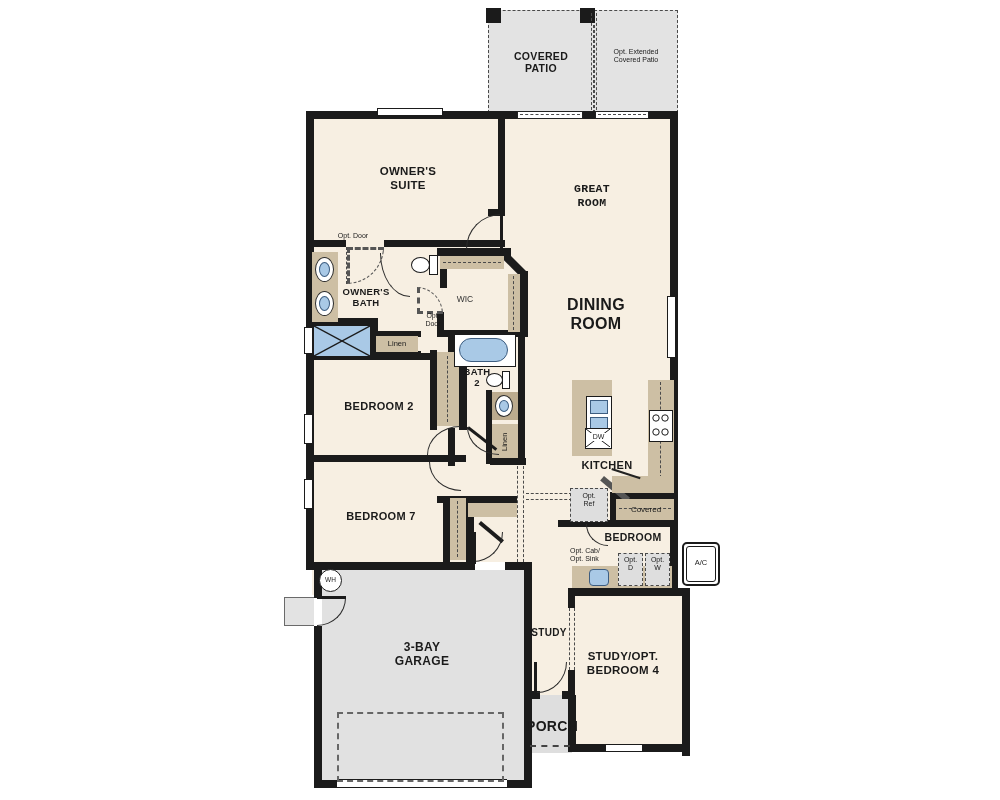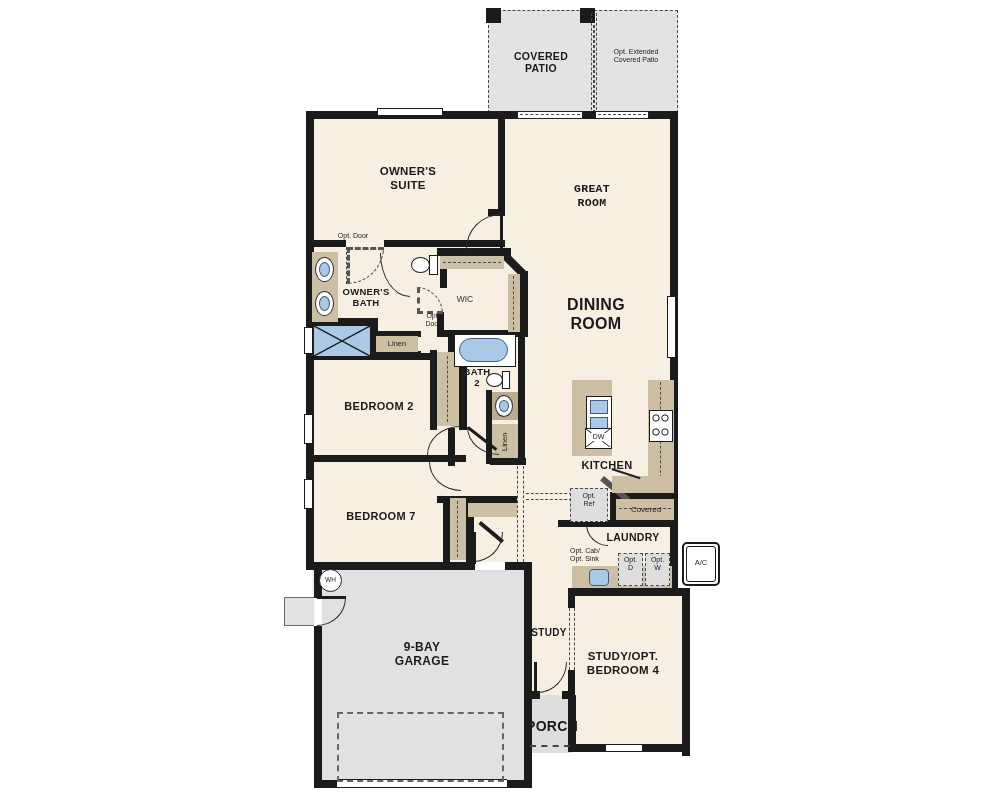--- a/index.html
+++ b/index.html
@@ -249,29 +249,29 @@
   <div class="label" style="left:458px;top:366px;width:38px;font-size:9.5px;">BATH
 2</div>
   <div class="label sm" style="left:496px;top:426px;width:18px;height:32px;font-size:7.5px;writing-mode:vertical-rl;transform:rotate(180deg);line-height:18px;">Linen</div>
   <div class="label" style="left:336px;top:400px;width:86px;font-size:11px;">BEDROOM 2</div>
   <div class="label" style="left:338px;top:510px;width:86px;font-size:11px;">BEDROOM 7</div>
   <div class="label" style="left:576px;top:459px;width:62px;font-size:11px;">KITCHEN</div>
   <div class="label sm" style="left:589px;top:433px;width:19px;font-size:7px;background:#fff;">DW</div>
   <div class="label sm" style="left:574px;top:492px;width:30px;font-size:7px;">Opt.
 Ref</div>
   <div class="label sm" style="left:620px;top:505px;width:52px;font-size:8px;">Covered</div>
-  <div class="label" style="left:604px;top:531px;width:58px;font-size:10.5px;">LAUNDRY</div>
+  <div class="label" style="left:604px;top:531px;width:58px;font-size:10.5px;">BEDROOM</div>
   <div class="label sm" style="left:570px;top:547px;width:48px;font-size:7px;text-align:left;">Opt. Cab/
 Opt. Sink</div>
   <div class="label sm" style="left:619px;top:556px;width:23px;font-size:7px;">Opt.
 D</div>
   <div class="label sm" style="left:646px;top:556px;width:23px;font-size:7px;">Opt.
 W</div>
   <div class="label sm" style="left:682px;top:559px;width:38px;font-size:7.5px;">A/C</div>
   <div class="label sm" style="left:319px;top:576px;width:23px;font-size:6.5px;">WH</div>
-  <div class="label" style="left:378px;top:640px;width:88px;font-size:12px;">9-BAY
+  <div class="label" style="left:378px;top:640px;width:88px;font-size:12px;">3-BAY
 GARAGE</div>
   <div class="label" style="left:526px;top:627px;width:46px;font-size:10px;">STUDY</div>
   <div class="label" style="left:526px;top:718px;width:46px;font-size:14px;">PORCH</div>
   <div class="label" style="left:576px;top:650px;width:94px;font-size:11.5px;">STUDY/OPT.
 BEDROOM 4</div>
 
 </div>
 
 </body></html>

